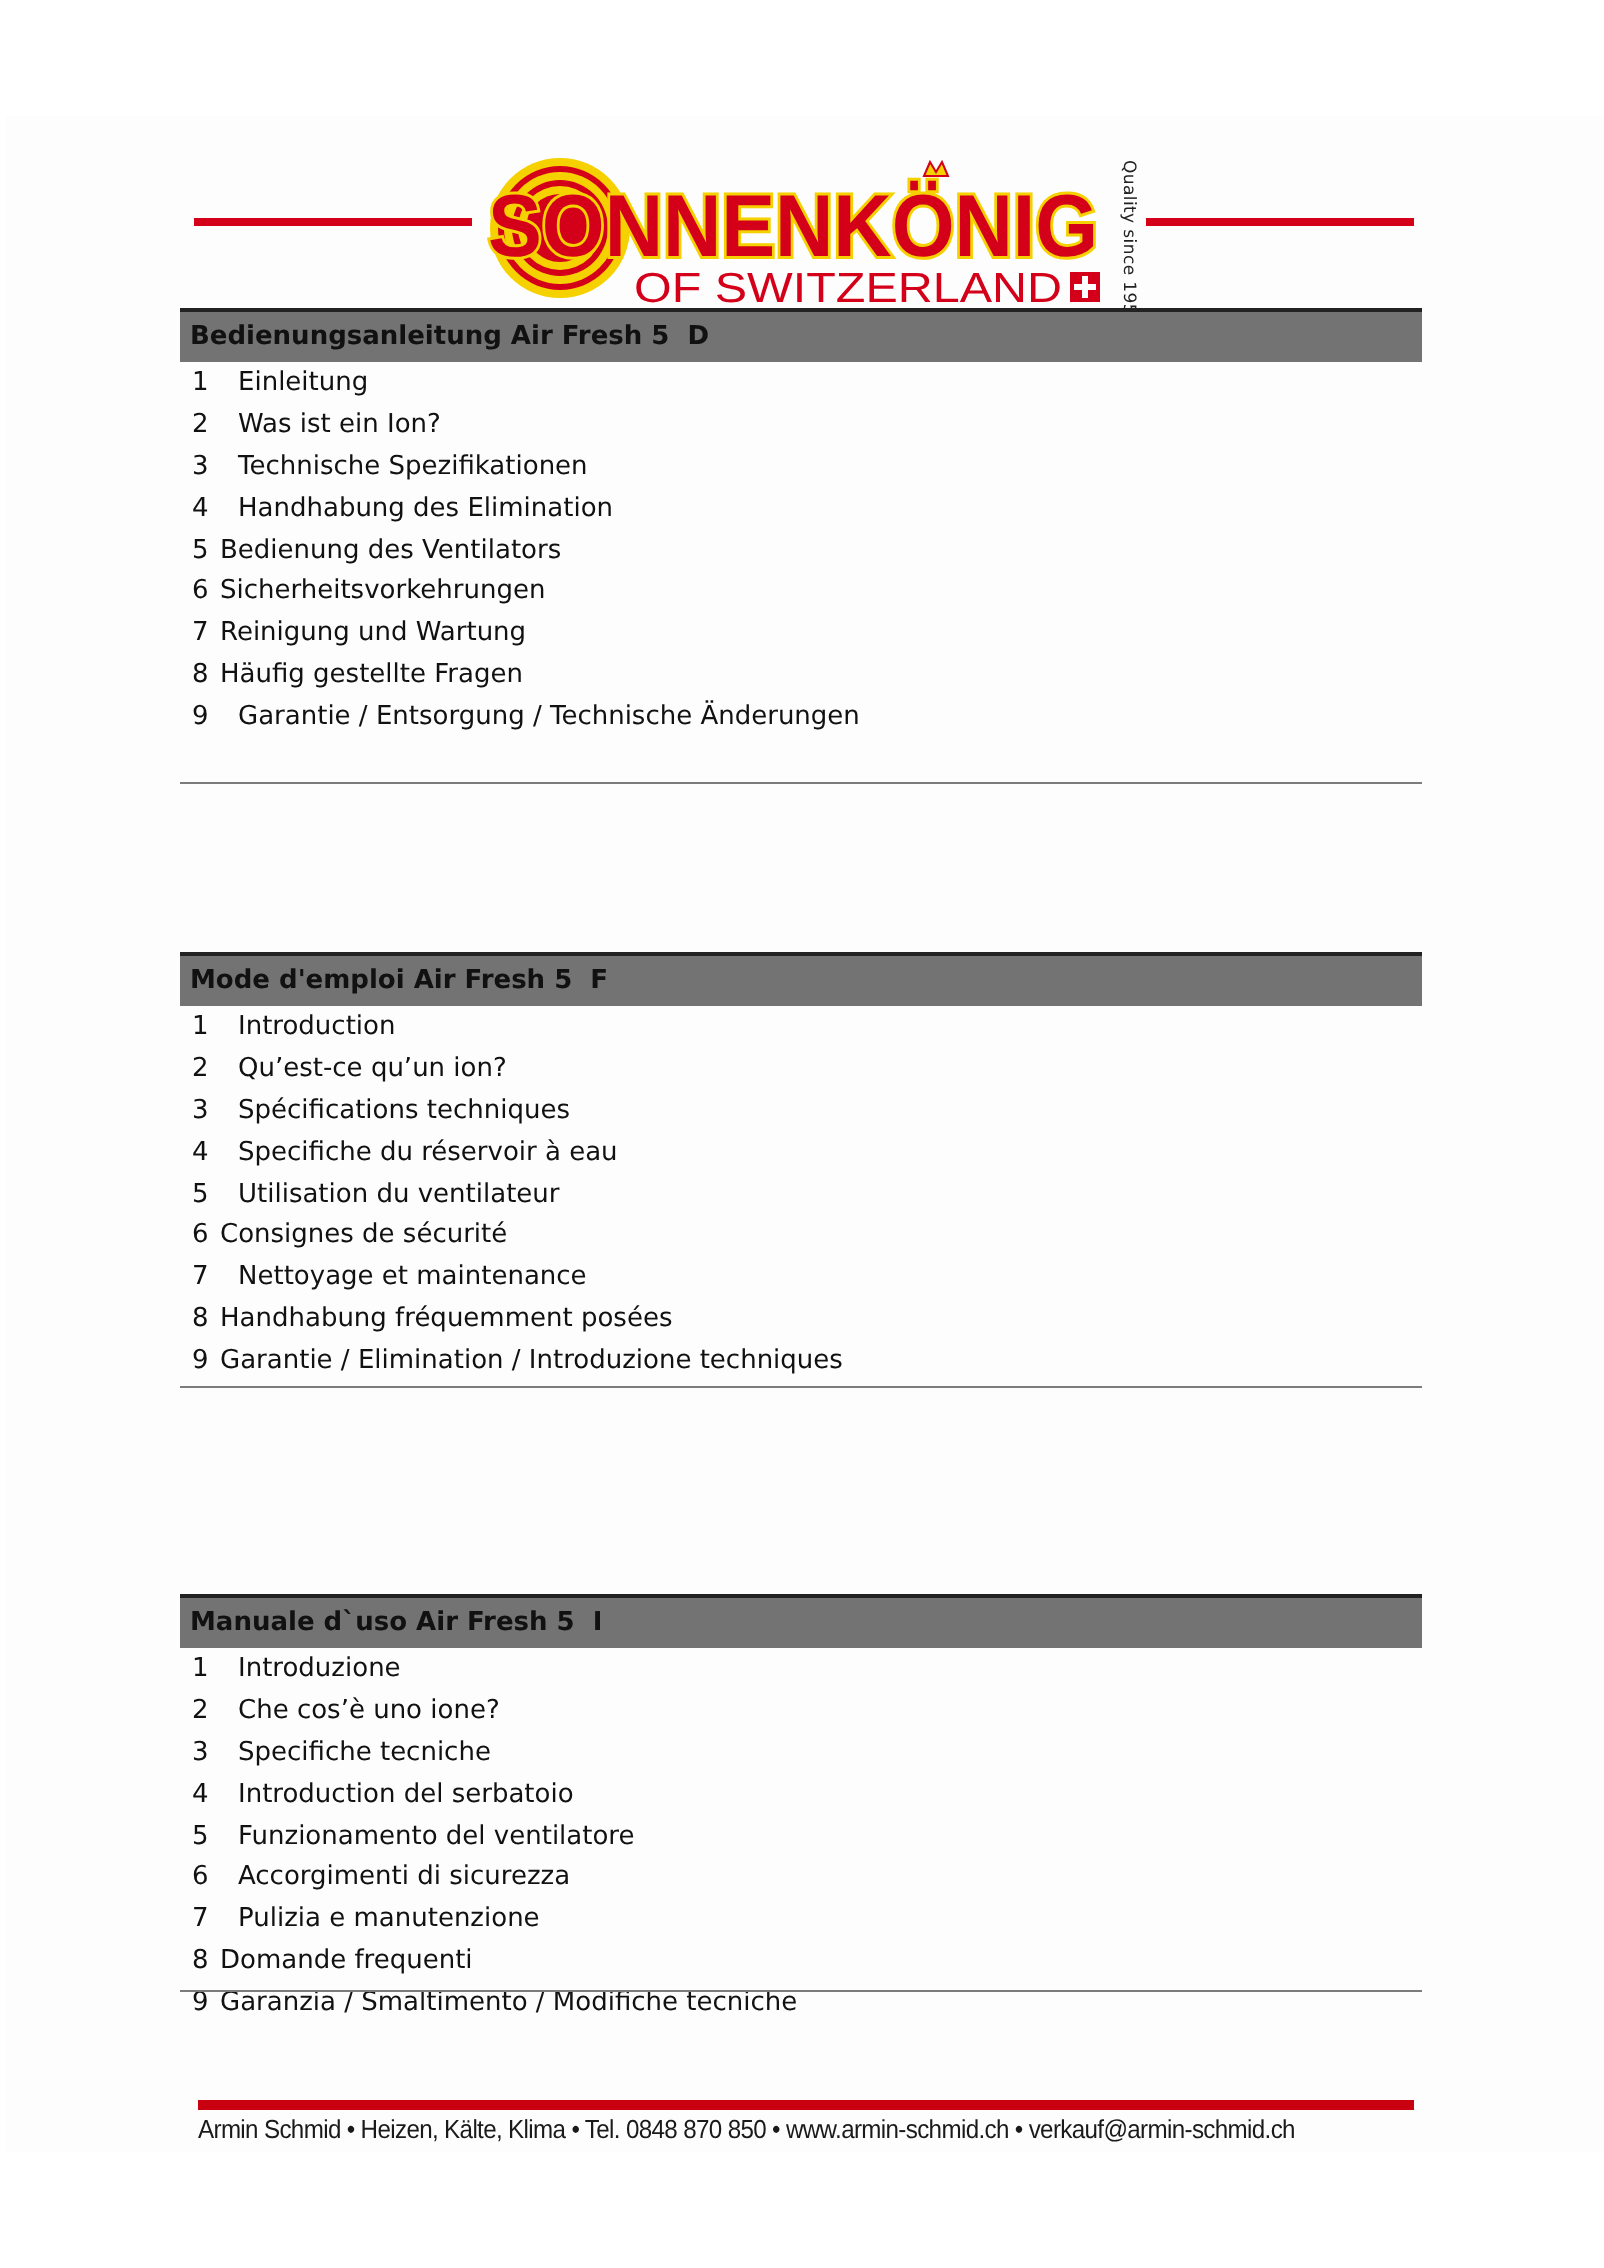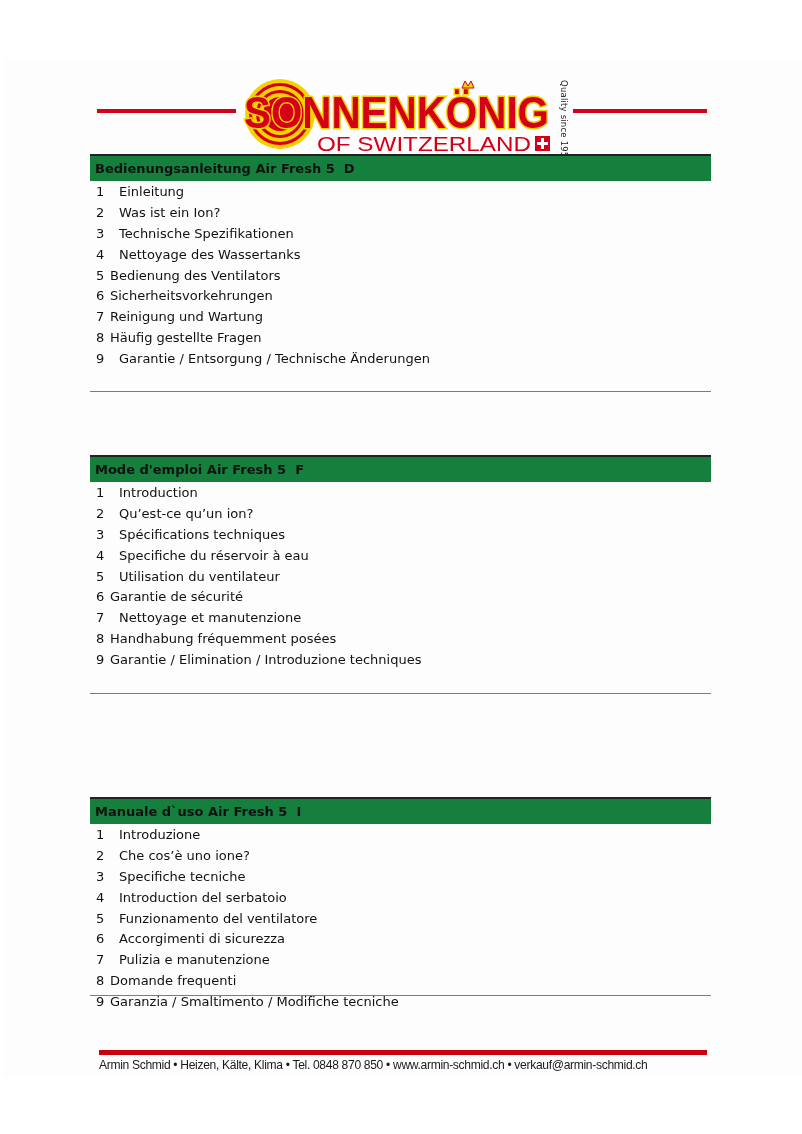--- a/index.html
+++ b/index.html
@@ -19,21 +19,21 @@
     .quality { position: absolute; left: 556px; top: 80px; width: 14px; height: 74px; }
     .quality span {
       position: absolute; left: 0; top: 0; white-space: nowrap;
       transform-origin: 0 0; transform: translate(13px, 0) rotate(90deg);
       font-size: 8.5px; color: #222; letter-spacing: 0.2px;
     }
 
     
     .section { position: absolute; left: 90px; width: 621px; }
     .sec-header {
-      height: 27px; background: #15803d; border-top: 2px solid #222;
+      height: 27px; background: #737373; border-top: 2px solid #222;
       box-sizing: border-box; padding-left: 5px;
       font-weight: bold; font-size: 13px; line-height: 25px; color: #111;
       white-space: pre;
     }
     .sec-list { list-style: none; margin: 0; padding: 0; }
     .sec-list li { height: 20.9px; font-size: 13px; line-height: 21px; color: #111; white-space: nowrap; position: relative; }
     .num { position: absolute; left: 6px; }
     .txt { position: absolute; }
     .txt.indent { left: 29px; }
     .txt.tight { left: 20px; }
@@ -94,21 +94,21 @@
     <li>
         <span class="num">2</span>
         <span class="txt indent">Was ist ein Ion?</span>
       </li>
     <li>
         <span class="num">3</span>
         <span class="txt indent">Technische Spezifikationen</span>
       </li>
     <li>
         <span class="num">4</span>
-        <span class="txt indent">Nettoyage des Wassertanks</span>
+        <span class="txt indent">Handhabung des Elimination</span>
       </li>
     <li>
         <span class="num">5</span>
         <span class="txt tight">Bedienung des Ventilators</span>
       </li>
     <li>
         <span class="num">6</span>
         <span class="txt tight">Sicherheitsvorkehrungen</span>
       </li>
     <li>
@@ -120,21 +120,21 @@
         <span class="txt tight">Häufig gestellte Fragen</span>
       </li>
     <li>
         <span class="num">9</span>
         <span class="txt indent">Garantie / Entsorgung / Technische Änderungen</span>
       </li>
   </ul>
 </div>
 <div class="divider" style="top:391px;"></div>
 
-<div class="section" style="top:455px;">
+<div class="section" style="top:476px;">
   <div class="sec-header">Mode d'emploi Air Fresh 5  F</div>
   <ul class="sec-list">
     <li>
         <span class="num">1</span>
         <span class="txt indent">Introduction</span>
       </li>
     <li>
         <span class="num">2</span>
         <span class="txt indent">Qu’est-ce qu’un ion?</span>
       </li>
@@ -145,25 +145,25 @@
     <li>
         <span class="num">4</span>
         <span class="txt indent">Specifiche du réservoir à eau</span>
       </li>
     <li>
         <span class="num">5</span>
         <span class="txt indent">Utilisation du ventilateur</span>
       </li>
     <li>
         <span class="num">6</span>
-        <span class="txt tight">Garantie de sécurité</span>
+        <span class="txt tight">Consignes de sécurité</span>
       </li>
     <li>
         <span class="num">7</span>
-        <span class="txt indent">Nettoyage et manutenzione</span>
+        <span class="txt indent">Nettoyage et maintenance</span>
       </li>
     <li>
         <span class="num">8</span>
         <span class="txt tight">Handhabung fréquemment posées</span>
       </li>
     <li>
         <span class="num">9</span>
         <span class="txt tight">Garantie / Elimination / Introduzione techniques</span>
       </li>
   </ul>

